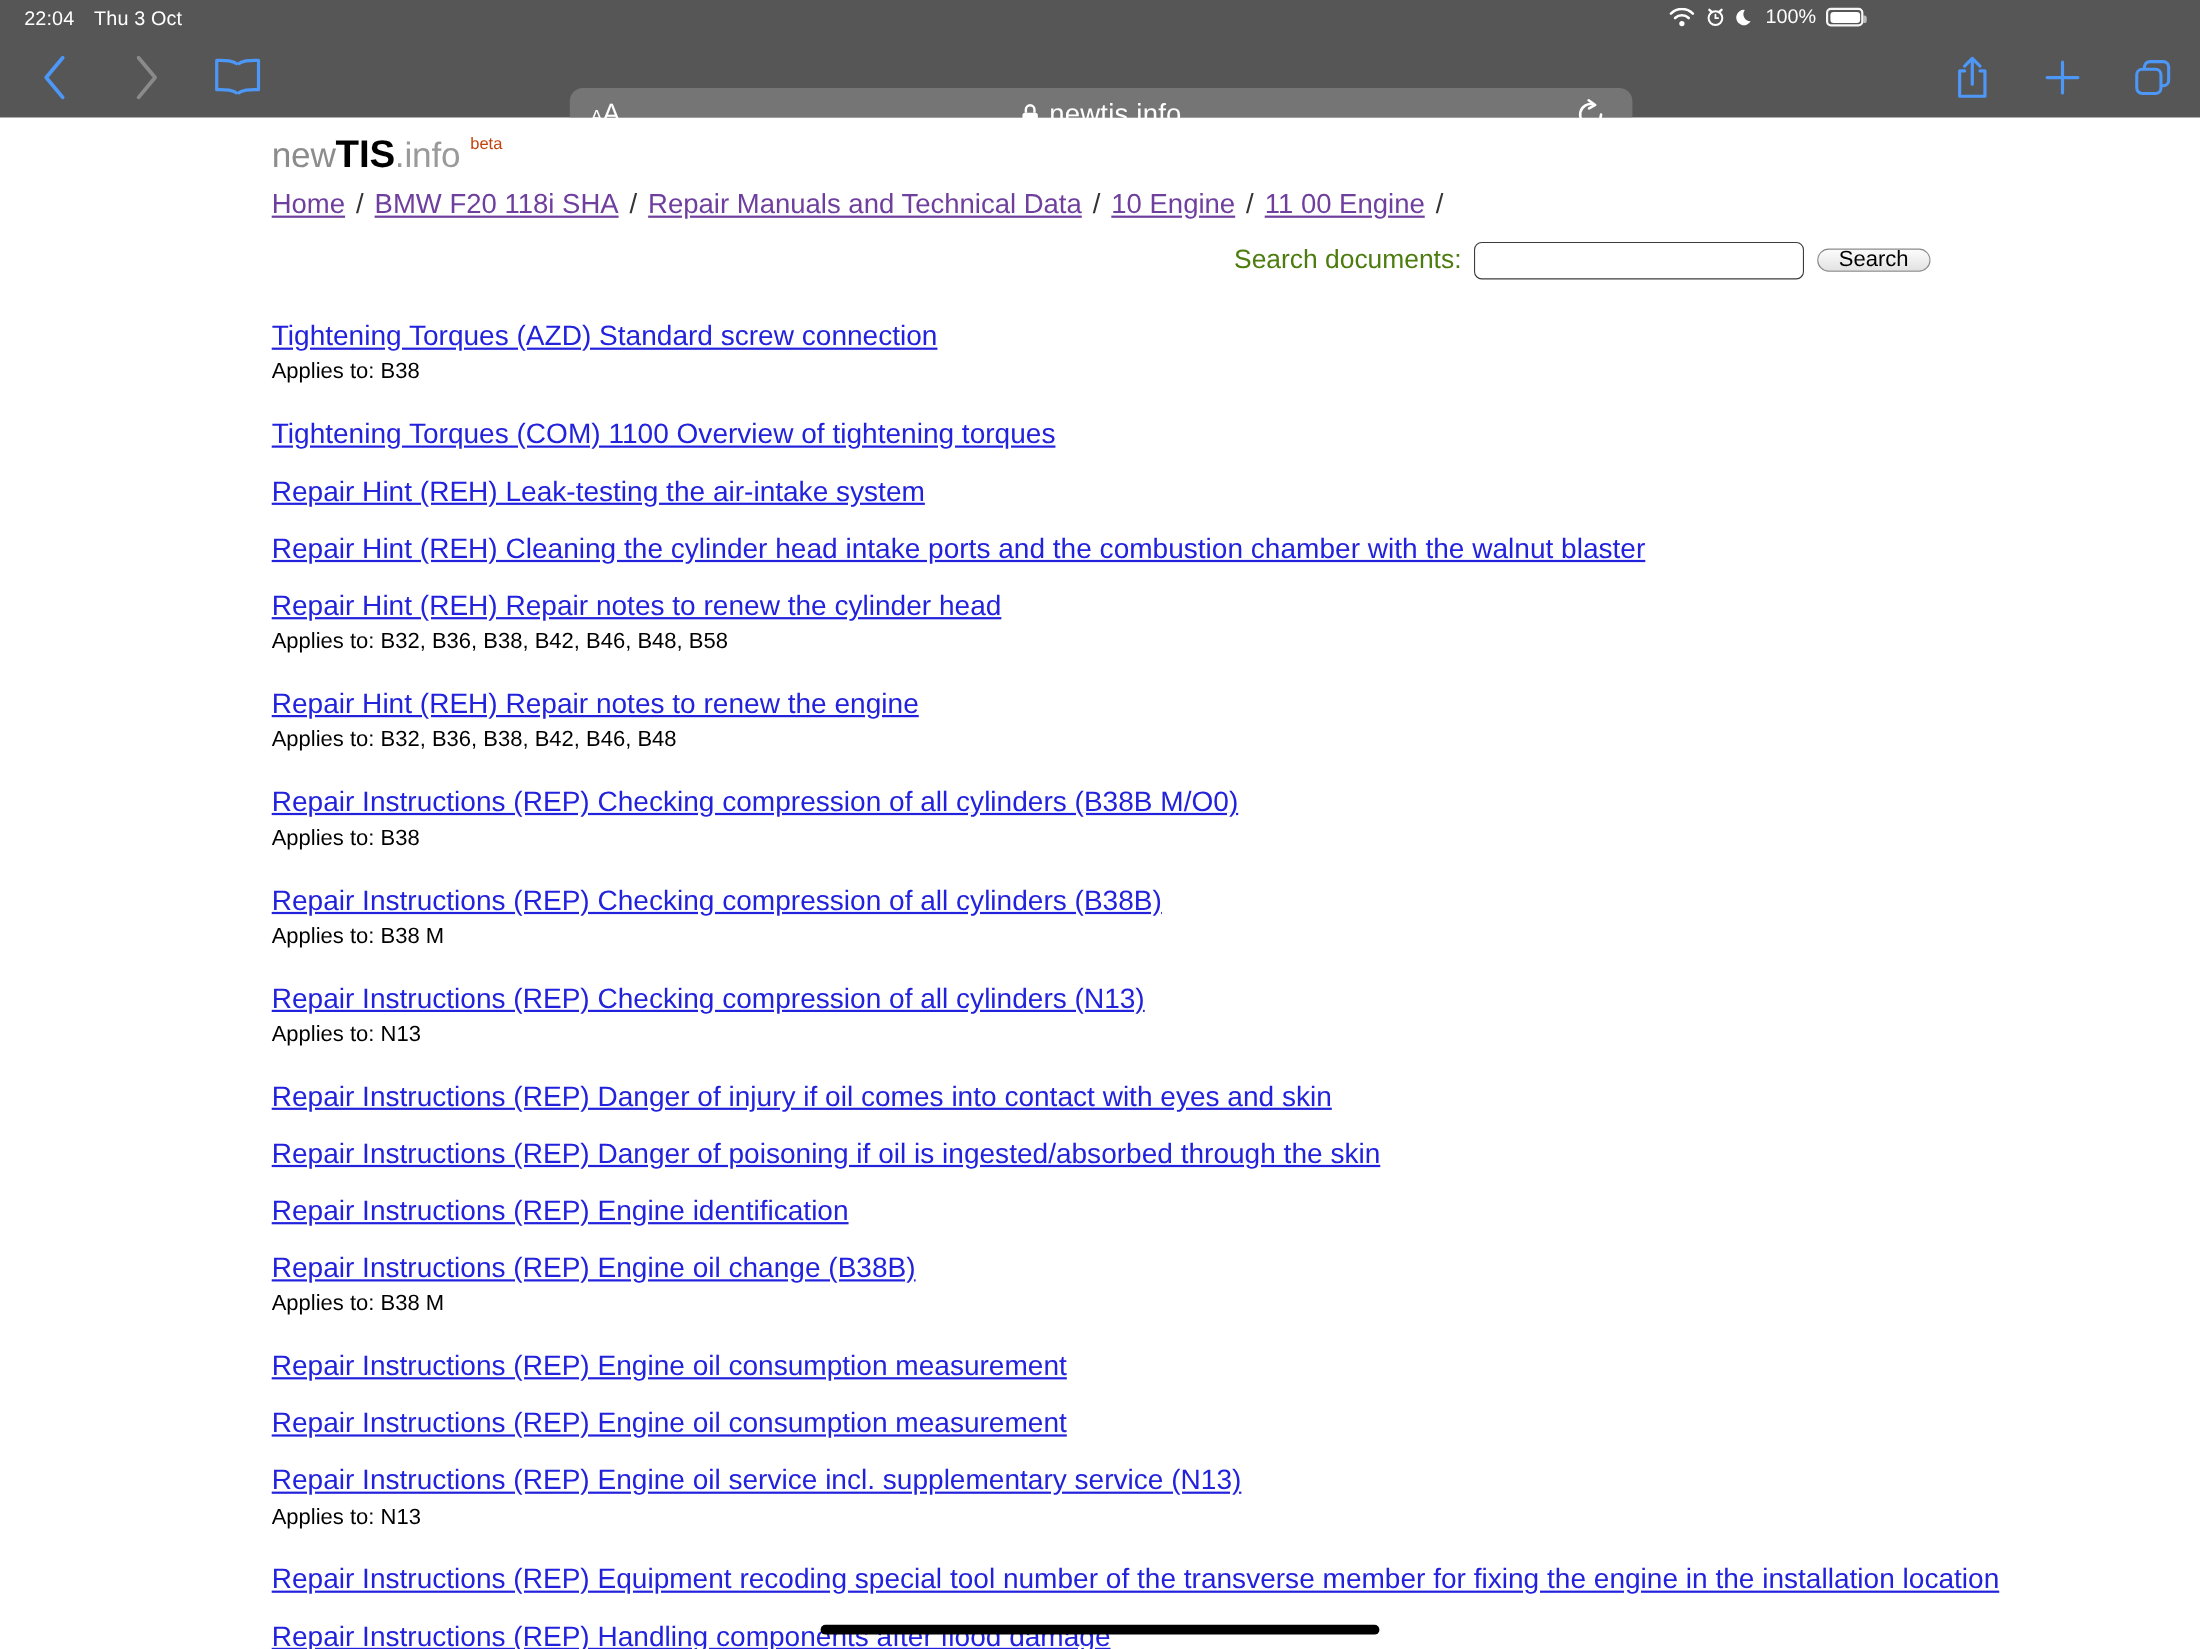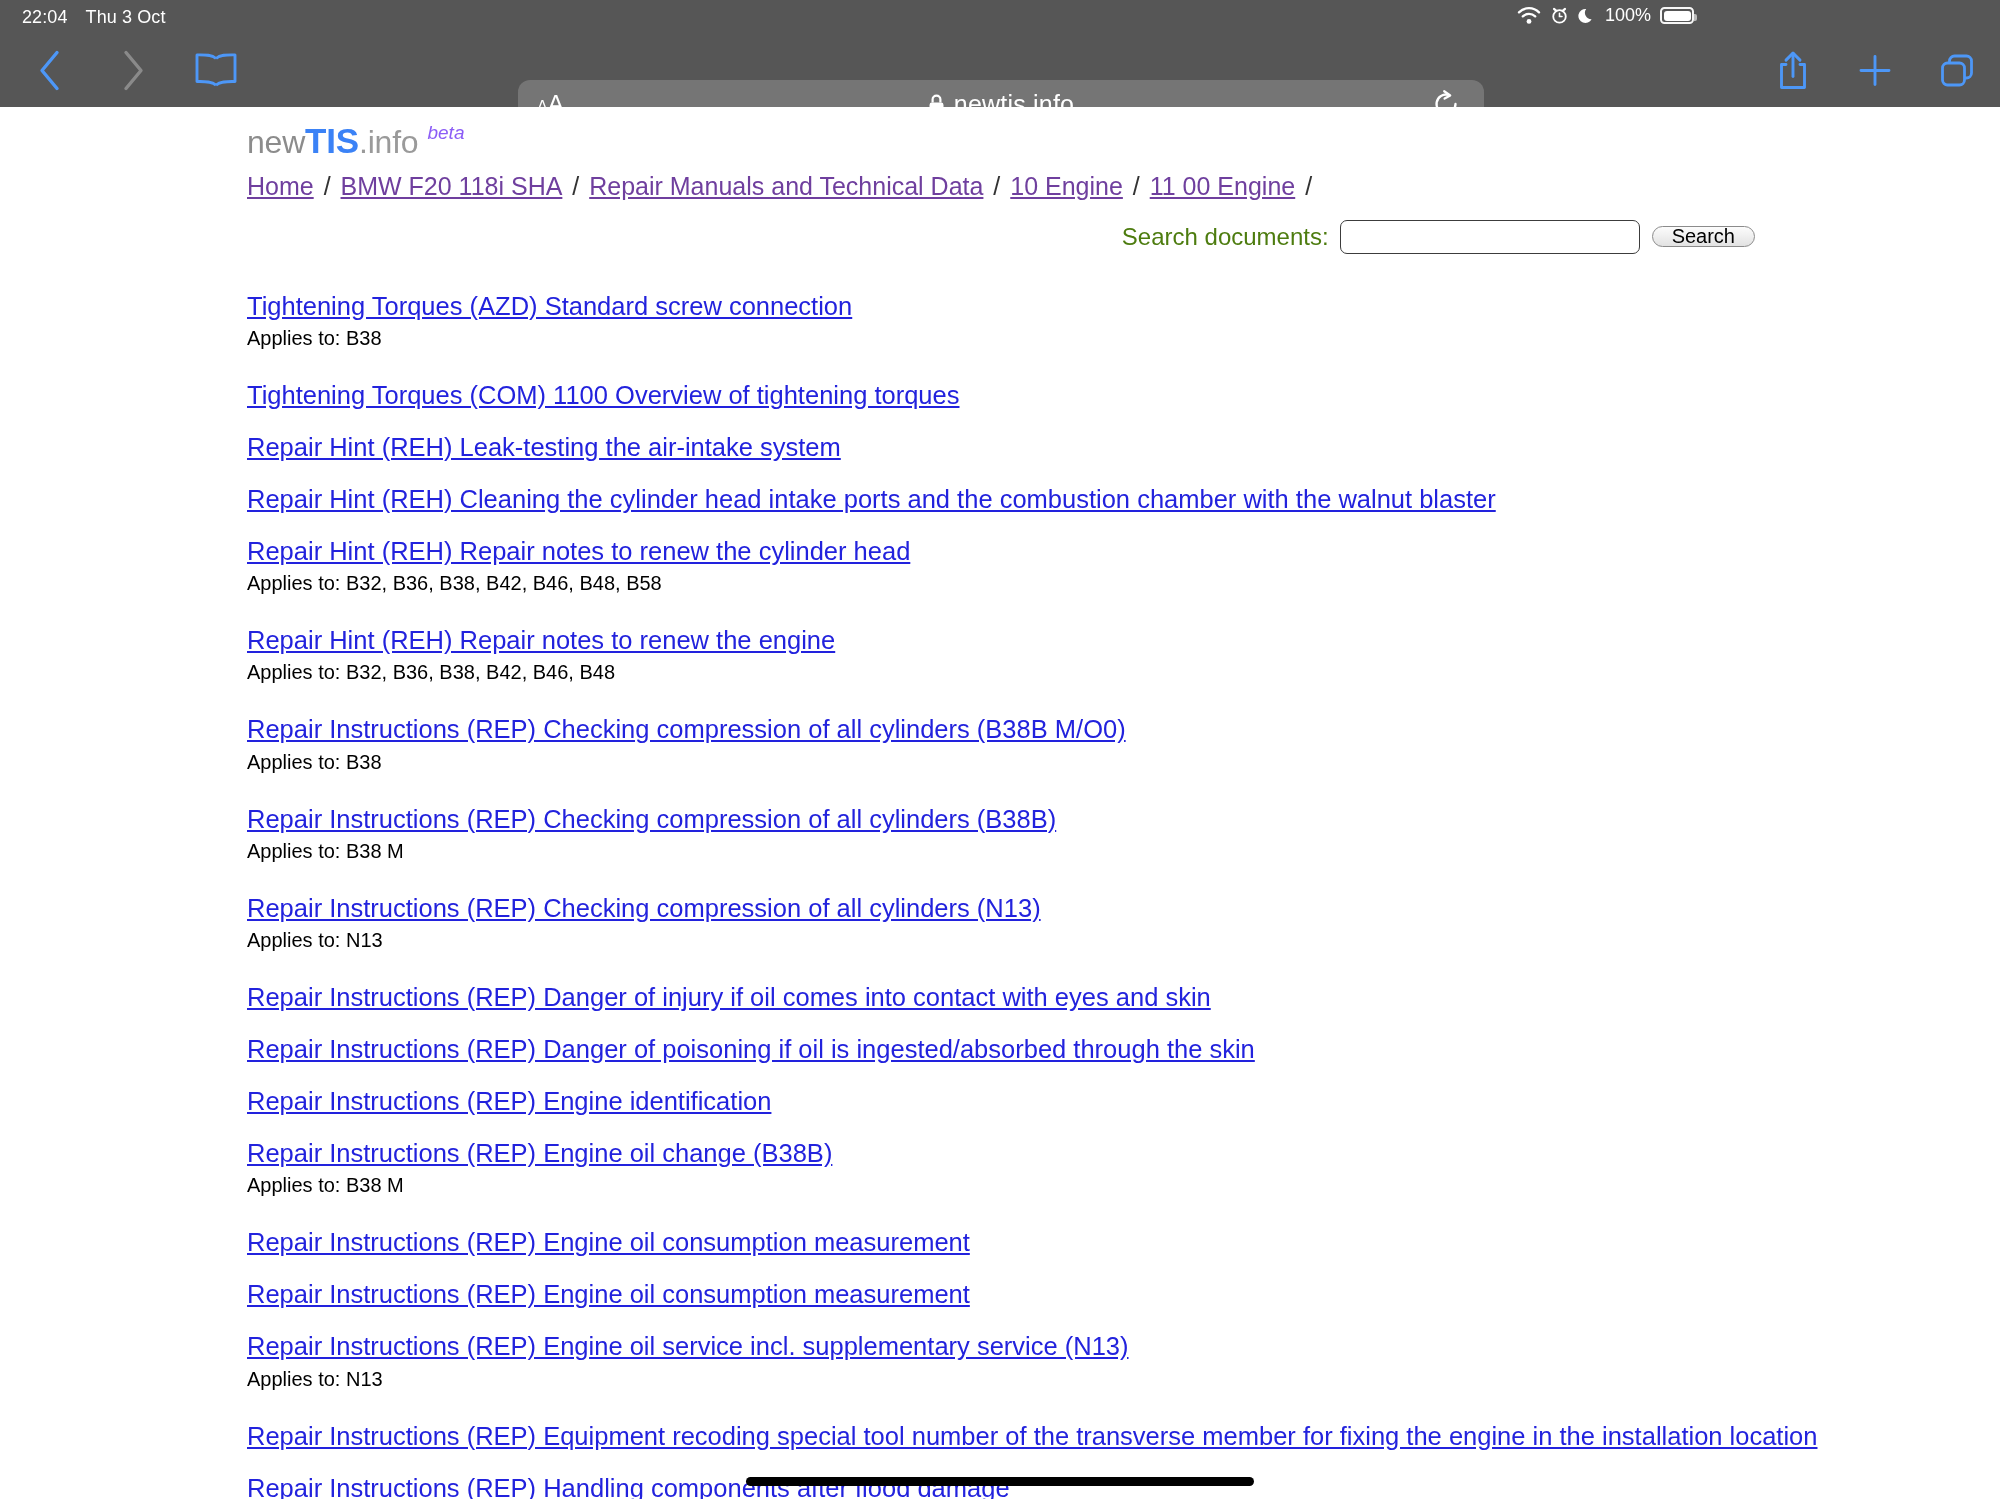--- a/index.html
+++ b/index.html
@@ -98,24 +98,24 @@
     background:#ffffff; overflow:hidden;
   }
   #content {
     position:absolute; left:247px; top:0; width:1720px;
   }
 
   #logo-row { padding-top:14px; display:flex; align-items:flex-start; }
   #logo {
     font-size:32px; color:#8c8c8c; letter-spacing:-0.2px; white-space:nowrap;
   }
-  #logo .tis { font-weight:bold; color:#3b82f6; font-size:35px; }
+  #logo .tis { font-weight:bold; color:#000000; font-size:35px; }
   #logo .info { color:#9a9a9a; }
   #beta {
-    font-style:italic; color:#8b5cf6; font-size:19px;
+    color:#c2410c; font-size:15px;
     margin-left:9px; margin-top:1px; white-space:nowrap;
   }
 
   #breadcrumb {
     margin-top:11px; font-size:25px; color:#000;
     line-height:1.15; white-space:nowrap;
   }
   #breadcrumb a {
     color:#6f3f9e; text-decoration:underline; cursor:pointer;
   }

